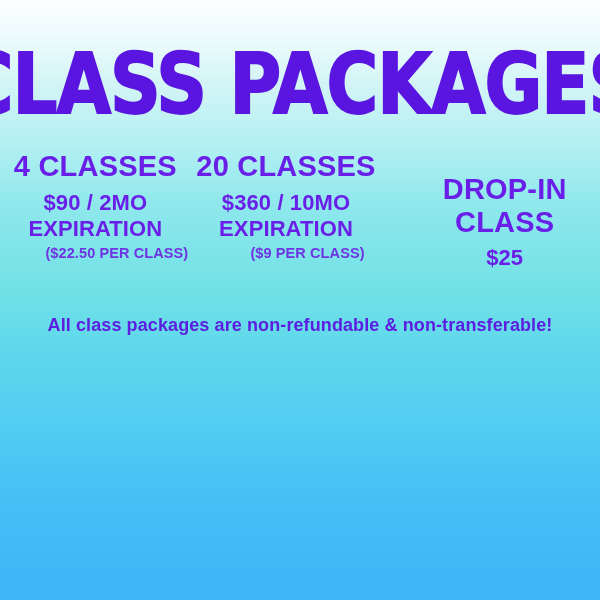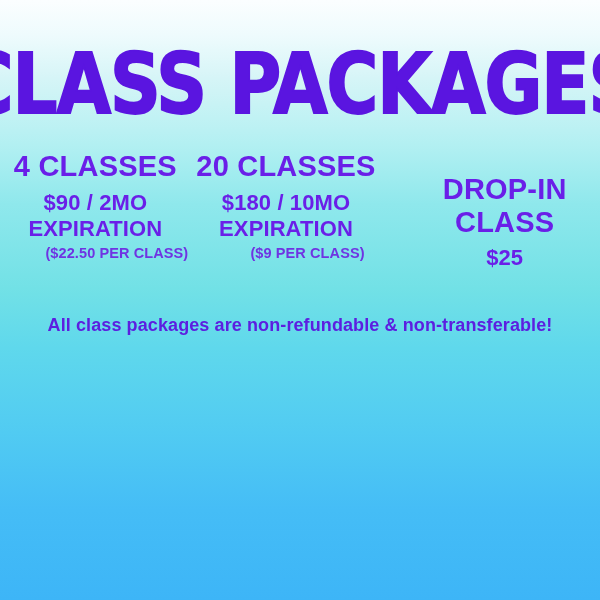--- a/index.html
+++ b/index.html
@@ -125,21 +125,21 @@
 
     <div class="tier">
       <div class="tier-heading">4 CLASSES</div>
       <div class="tier-price">$90 / 2MO EXPIRATION</div>
       <div class="tier-perclass">($22.50 PER CLASS)</div>
     </div>
 
 
     <div class="tier">
       <div class="tier-heading">20 CLASSES</div>
-      <div class="tier-price">$180 / 10MO EXPIRATION</div>
+      <div class="tier-price">$360 / 10MO EXPIRATION</div>
       <div class="tier-perclass">($9 PER CLASS)</div>
     </div>
 
     <div class="tier dropin">
       <div class="tier-heading">DROP-IN CLASS</div>
       <div class="tier-price">$25</div>
     </div>
 
   </div>
 

